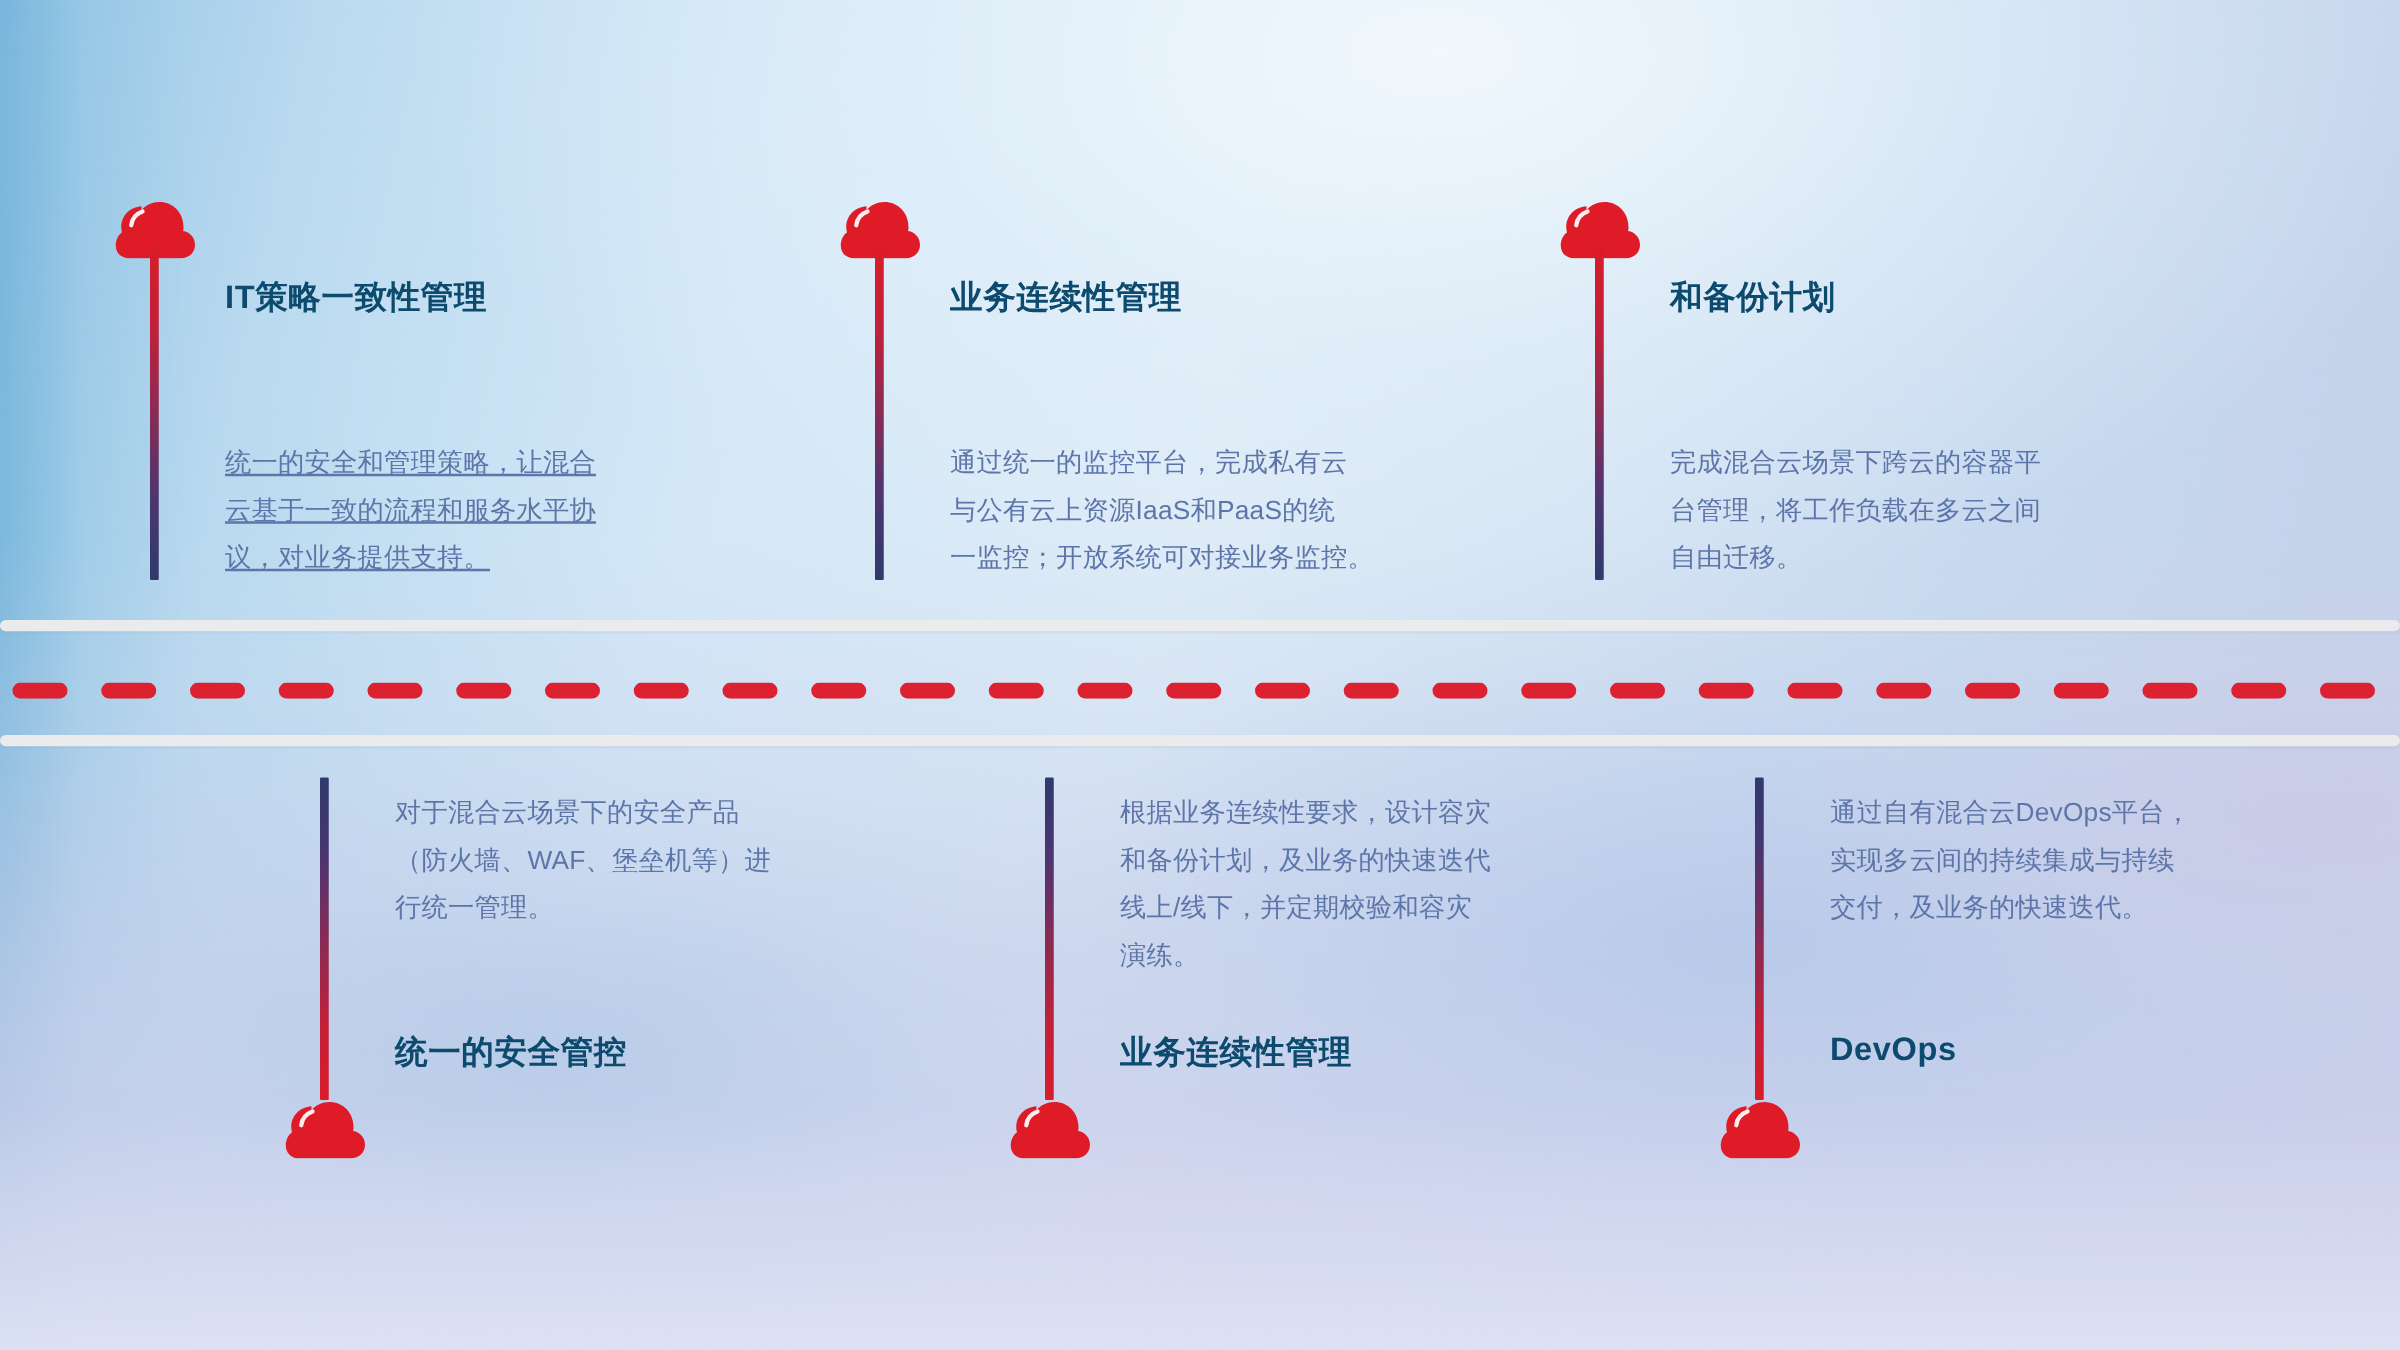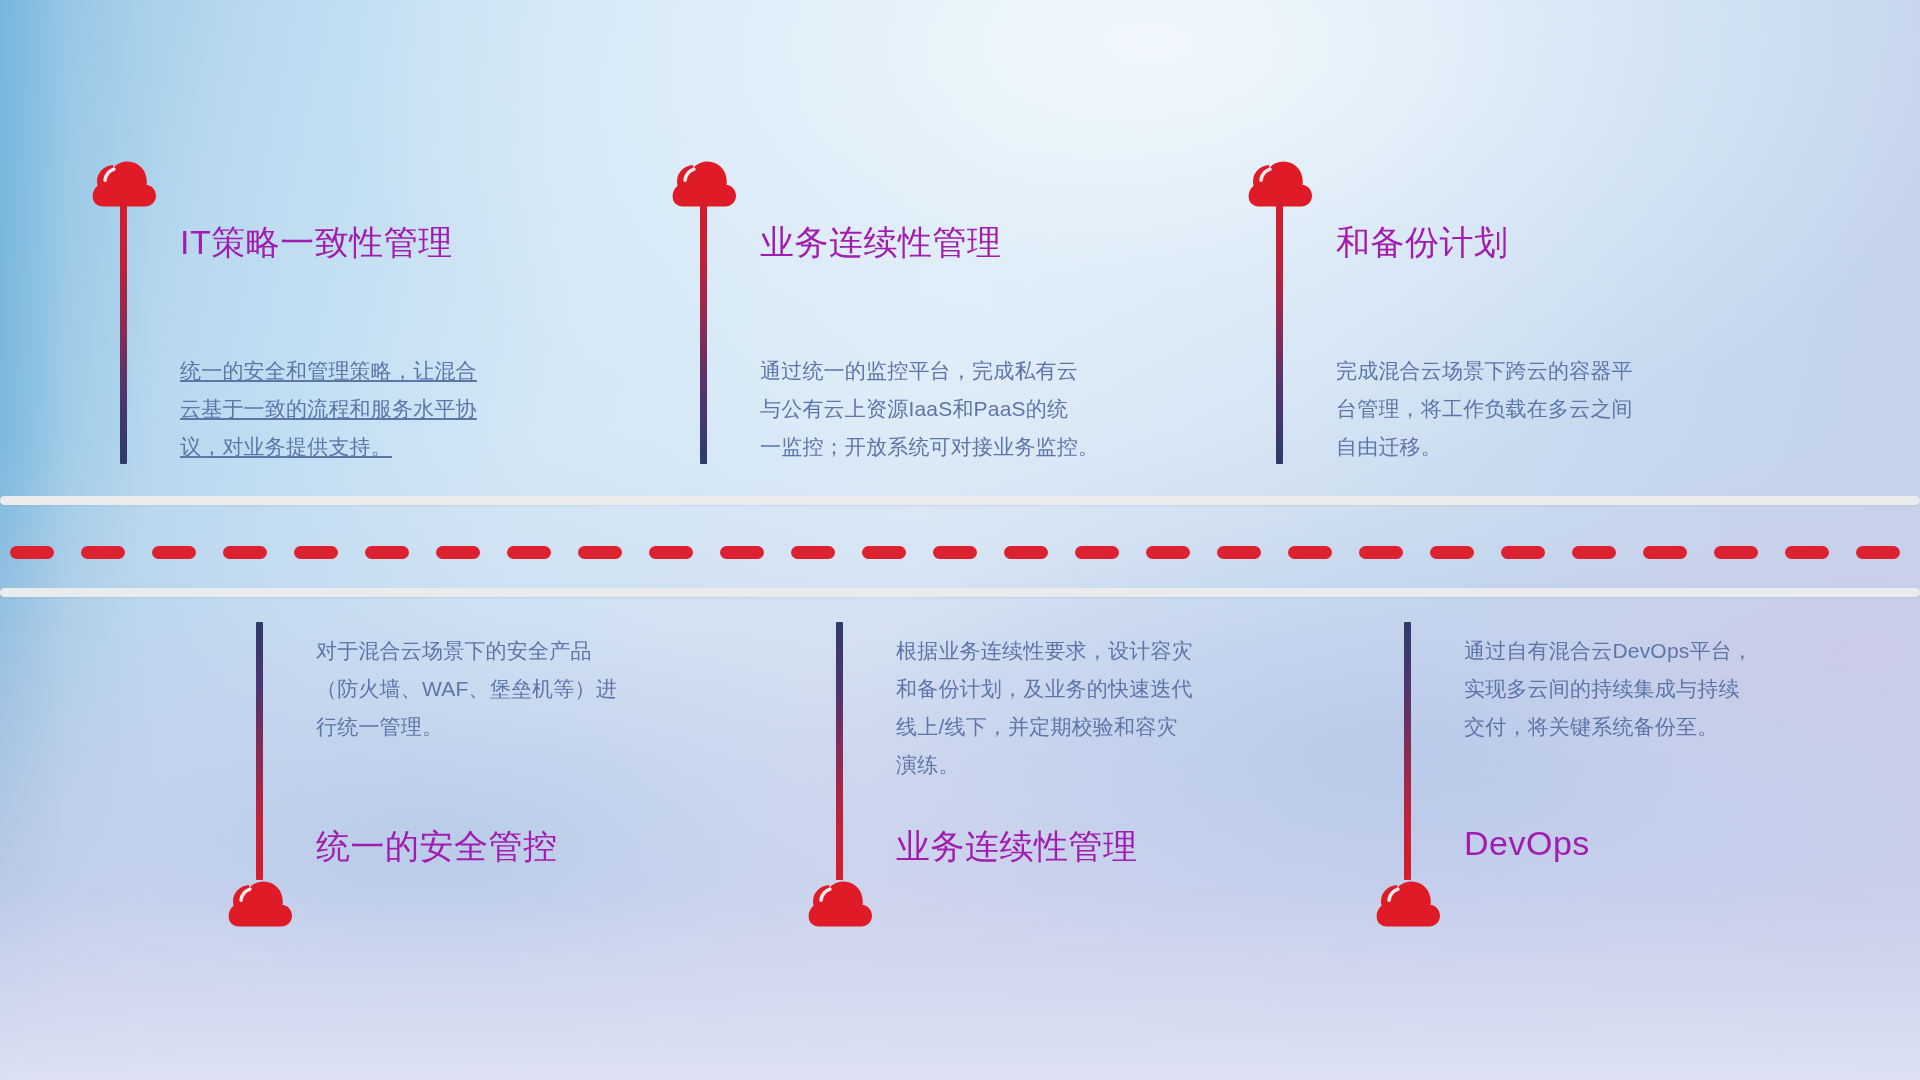--- a/index.html
+++ b/index.html
@@ -131,23 +131,23 @@
   .cloud{
     position:absolute;
     width:64px; height:47px;
   }
   .cloud svg{ display:block; width:64px; height:47px; }
 
   
   .title{
     position:absolute;
     white-space:nowrap;
-    font-size:34px;
-    font-weight:400;
-    color:#a21caf;
+    font-size:26px;
+    font-weight:700;
+    color:#0c4a6e;
     letter-spacing:.5px;
   }
 
   
   .body{
     position:absolute;
     font-size:21px;
     line-height:38px;
     color:#5d75a8;
     letter-spacing:.2px;
@@ -271,21 +271,21 @@
         <path d="M21.2 5.0C12.2 5.6 5.0 12.3 5.0 21.5c0 1.5 .2 2.9 .6 4.3C2.5 28.2 .6 32.1 .6 36.3c0 6.0 4.4 10.3 10.6 10.3h41.6c6.3 0 11.2-4.6 11.2-10.8 0-5.7-4.0-10.3-9.5-11.1 .2-1.0 .3-2.0 .3-3.0C54.8 10.0 46.2 1.6 35.6 1.6c-5.8 0-11.0 2.5-14.4 6.4z" fill="#e01b28"></path>
         <path d="M13.0 20.2c.6-5.2 4.2-9.3 9.0-11.0" fill="none" stroke="#ffffff" stroke-width="3.4" stroke-linecap="round" opacity=".92"></path>
       </svg>
     </div>
   </div>
 
   <div class="col">
     <div class="stem stem-up" style="left:1404px; top:622px; height:258px;"></div>
     <div class="body" style="left:1464px; top:632px; width:440px;">通过自有混合云DevOps平台，
 实现多云间的持续集成与持续
-交付，将关键系统备份至。</div>
+交付，及业务的快速迭代。</div>
     <div class="title" style="left:1464px; top:824px;">DevOps</div>
     <div class="cloud" style="left:1376px; top:880px;">
       <svg viewBox="0 0 64 47" xmlns="http://www.w3.org/2000/svg">
         <path d="M21.2 5.0C12.2 5.6 5.0 12.3 5.0 21.5c0 1.5 .2 2.9 .6 4.3C2.5 28.2 .6 32.1 .6 36.3c0 6.0 4.4 10.3 10.6 10.3h41.6c6.3 0 11.2-4.6 11.2-10.8 0-5.7-4.0-10.3-9.5-11.1 .2-1.0 .3-2.0 .3-3.0C54.8 10.0 46.2 1.6 35.6 1.6c-5.8 0-11.0 2.5-14.4 6.4z" fill="#e01b28"></path>
         <path d="M13.0 20.2c.6-5.2 4.2-9.3 9.0-11.0" fill="none" stroke="#ffffff" stroke-width="3.4" stroke-linecap="round" opacity=".92"></path>
       </svg>
     </div>
   </div>
 
 </div>

